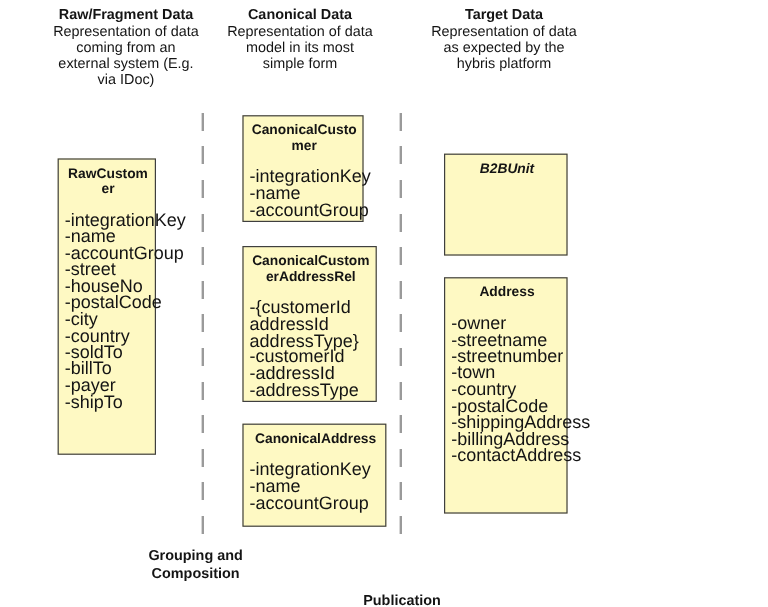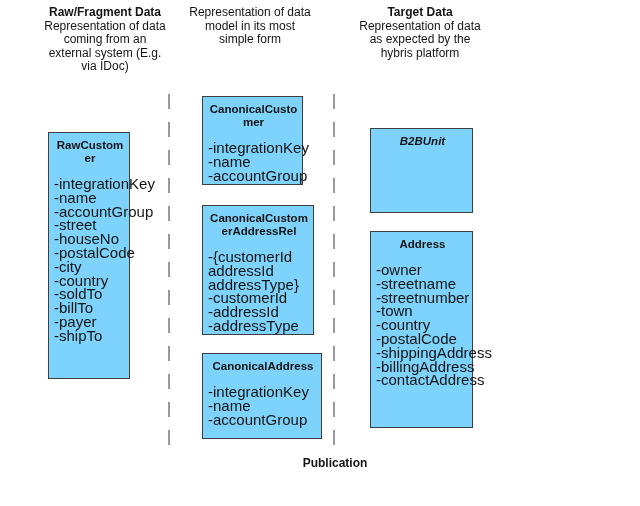--- a/index.html
+++ b/index.html
@@ -15,21 +15,21 @@
   #col-header-target{left:340px;width:160px;}
 
   .dashline{
     position:absolute;top:94px;height:352px;width:2px;
     background:repeating-linear-gradient(to bottom,#9a9a9a 0 15px,transparent 15px 28px);
   }
   #dashline-left{left:168px;}
   #dashline-right{left:333px;}
 
   .uml-box{
-    position:absolute;box-sizing:border-box;background:#7dd3fc;
+    position:absolute;box-sizing:border-box;background:#fef9c3;
     border:1px solid #3f3f3f;padding:6px 3px 0 5px;
   }
   .uml-box.mid{border-width:1.5px;}
   .uml-title{
     font-weight:bold;text-align:center;font-size:11.5px;line-height:13px;
     word-break:break-all;
   }
   .attrs{margin-top:12px;font-size:15px;line-height:13.8px;}
   .attr-line{white-space:nowrap;}
 
@@ -38,35 +38,36 @@
   #box-canonical-customer-address-rel{left:202px;top:205px;width:112px;height:130px;}
   #box-canonical-address{left:202px;top:353px;width:120px;height:86px;}
   #box-b2b-unit{left:370px;top:128px;width:103px;height:85px;font-style:italic;}
   #box-address{left:370px;top:231px;width:103px;height:197px;}
 
   .footer-label{
     position:absolute;top:456px;font-weight:bold;font-size:12px;line-height:14.5px;
     text-align:center;white-space:pre-line;
   }
   #footer-grouping{left:103px;width:120px;}
-  #footer-publication{left:280px;width:110px;}
+  #footer-publication{left:280px;width:110px;margin-top:37px;}
 </style>
 </head>
 <body>
 
 <div class="canvas">
 
   <div class="col-header" id="col-header-raw">
     <div class="col-title">Raw/Fragment Data</div>
     <div class="col-sub">Representation of data
 coming from an
 external system (E.g.
 via IDoc)</div>
   </div>
   <div class="col-header" id="col-header-canonical">
+    <div class="col-title">Canonical Data</div>
     <div class="col-sub">Representation of data
 model in its most
 simple form</div>
   </div>
   <div class="col-header" id="col-header-target">
     <div class="col-title">Target Data</div>
     <div class="col-sub">Representation of data
 as expected by the
 hybris platform</div>
   </div>
@@ -131,15 +132,17 @@
         <div class="attr-line">-streetnumber</div>
         <div class="attr-line">-town</div>
         <div class="attr-line">-country</div>
         <div class="attr-line">-postalCode</div>
         <div class="attr-line">-shippingAddress</div>
         <div class="attr-line">-billingAddress</div>
         <div class="attr-line">-contactAddress</div>
       </div>
   </div>
 
+  <div class="footer-label" id="footer-grouping">Grouping and
+Composition</div>
   <div class="footer-label" id="footer-publication">Publication</div>
 
 </div>
 
 </body></html>

